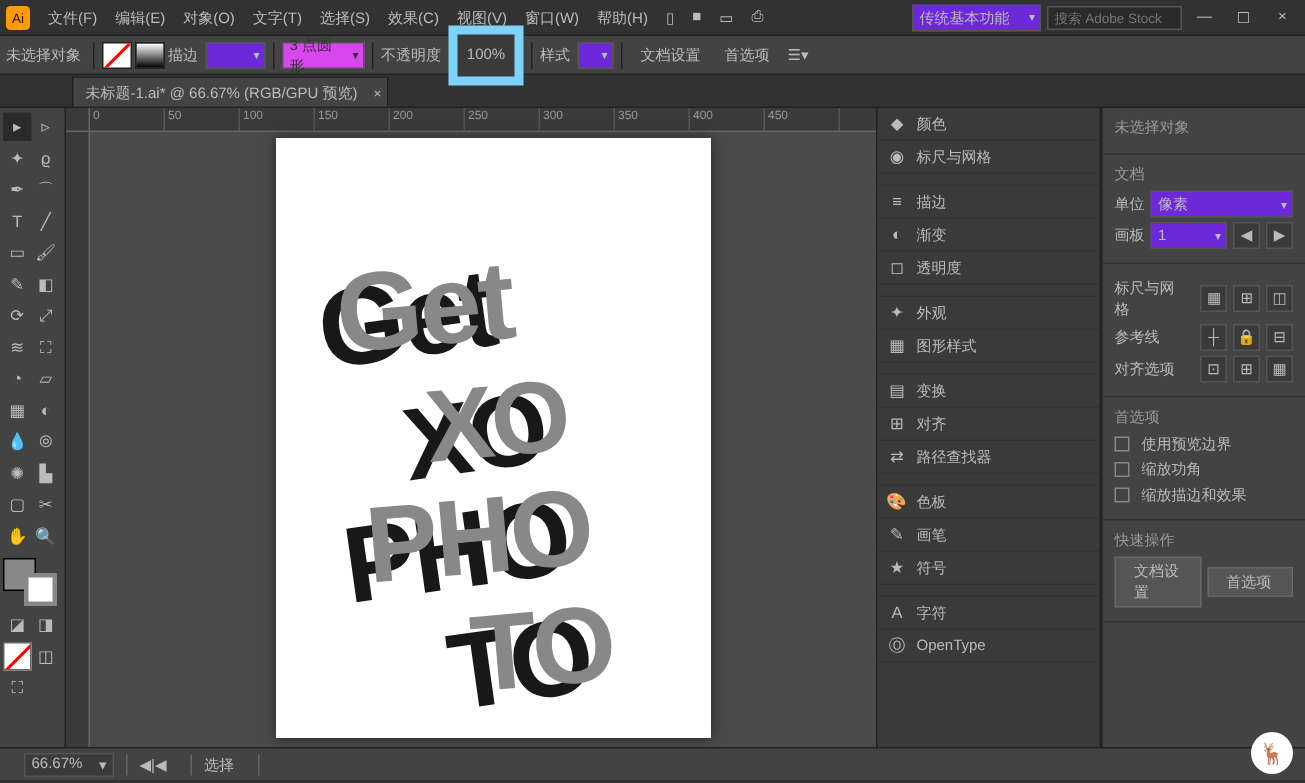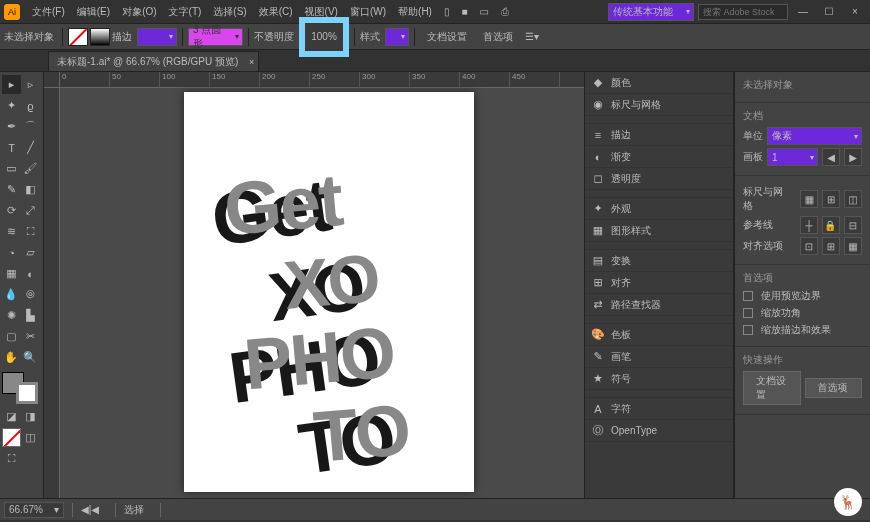--- a/index.html
+++ b/index.html
@@ -64,21 +64,21 @@
 .rp-tab{padding:0 6px;display:flex;align-items:center;font-size:10px;cursor:pointer}
 .rp-tab.active{background:#323232}
 .rp-section{padding:6px 8px;border-bottom:1px solid #333}
 .rp-label{font-size:10px;color:#999;margin-bottom:4px}
 .rp-row{display:flex;align-items:center;gap:4px;margin:3px 0;font-size:10px}
 .rp-btn{background:#555;border:1px solid #666;padding:2px 12px;font-size:10px;cursor:pointer}
 .mini-input{width:56px;height:16px;background:#3a3a3a;border:1px solid #555;font-size:9px;padding:0 3px}
 .icon-btn{width:18px;height:18px;border:1px solid #555;background:#3a3a3a;display:flex;align-items:center;justify-content:center;font-size:10px;cursor:pointer}
 .chk{width:10px;height:10px;border:1px solid #888;margin-right:4px}
 
-.status-bar{height:22px;background:#434343;border-top:1px solid #222;display:flex;align-items:center;padding:0 4px;gap:8px}
+.status-bar{height:22px;background:#434343;border-top:1px solid #222;display:flex;align-items:center;padding:0 16px;gap:8px}
 .zoom-box{width:60px;height:16px;background:#3a3a3a;border:1px solid #555;font-size:10px;padding:0 4px;display:flex;align-items:center;justify-content:space-between}
 .status-seg{padding:0 8px;font-size:10px;border-left:1px solid #666;height:14px;display:flex;align-items:center}
 
 .watermark{position:absolute;bottom:6px;right:8px;width:28px;height:28px;background:#fff;border-radius:50%;display:flex;align-items:center;justify-content:center;font-size:14px}
 </style>
 </head>
 <body>
 
 <div class="titlebar">
   <div class="app-icon">Ai</div>

